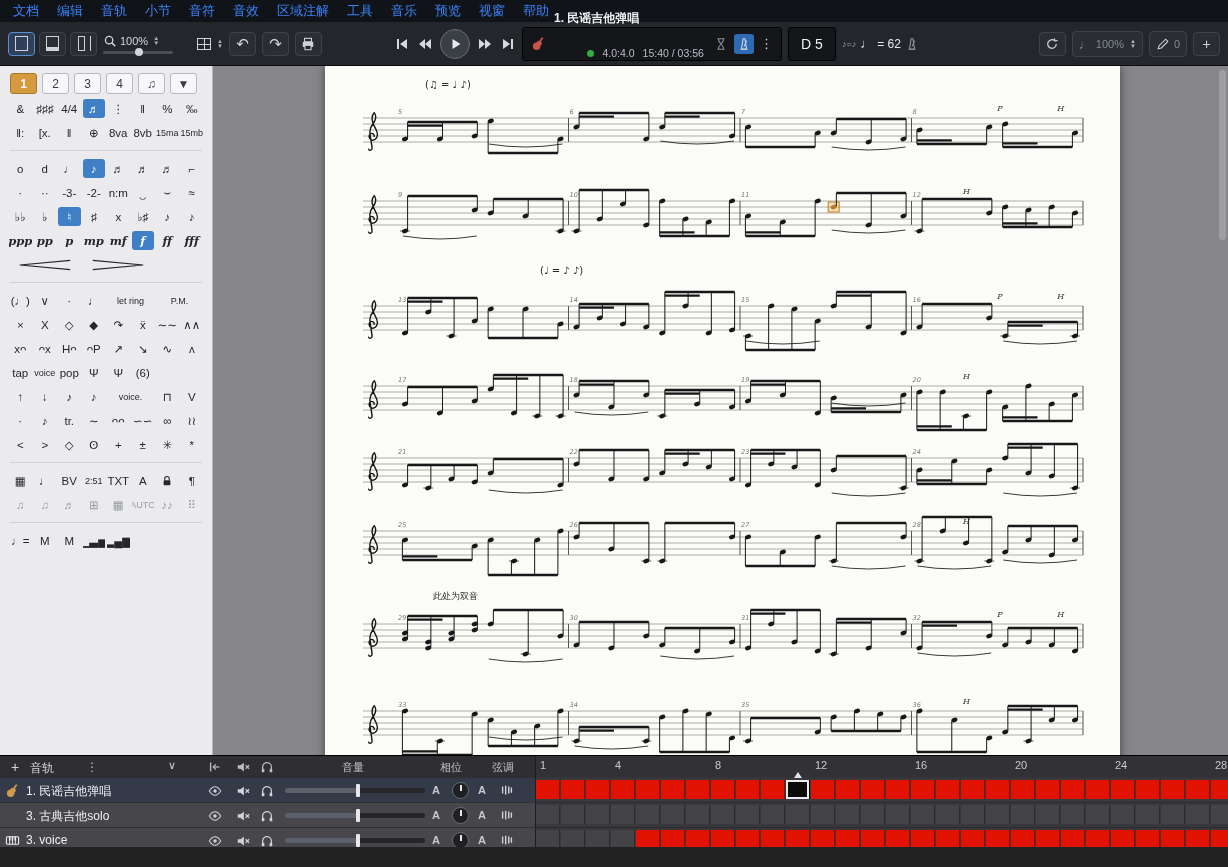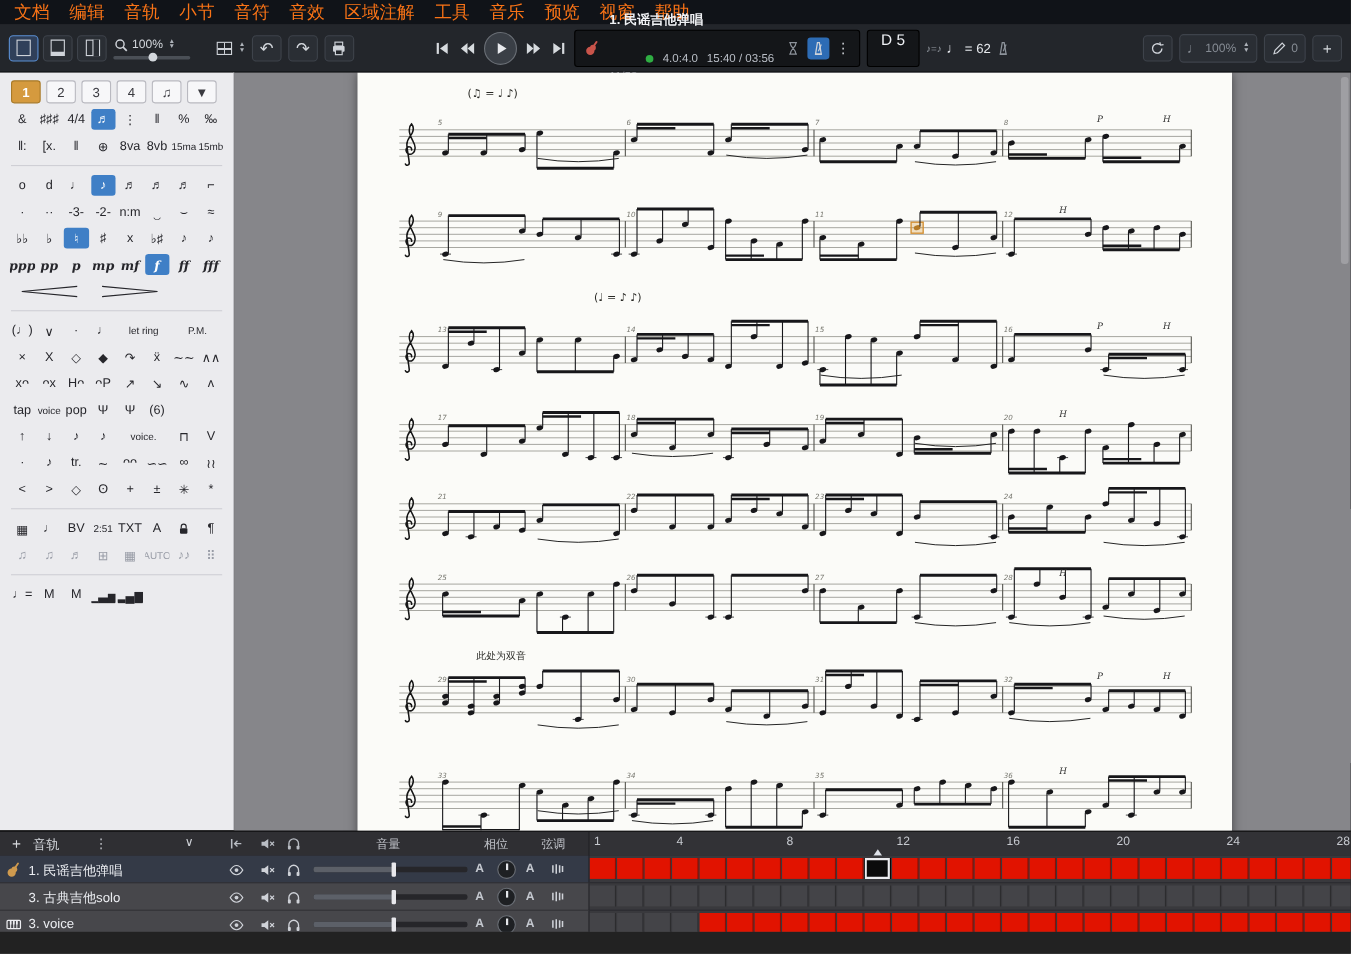--- a/index.html
+++ b/index.html
@@ -1,21 +1,21 @@
 <!DOCTYPE html>
 <html><head>
 <meta charset="utf-8">
 <style>
   * { margin:0; padding:0; box-sizing:border-box; }
   html,body { width:1228px; height:867px; overflow:hidden; background:#222; font-family:"Liberation Sans",sans-serif; }
   .app { width:1228px; height:867px; display:flex; flex-direction:column; }
 
   
   .menubar { height:22px; background:#101318; display:flex; align-items:center; padding:0 4px; }
-  .menu-item { color:#f97316; font-size:16px; padding:2px 9px; white-space:nowrap; }
+  .menu-item { color:#3b82f6; font-size:13px; padding:2px 9px; white-space:nowrap; }
 
   
   .toolbar { height:44px; background:#23262b; border-bottom:1px solid #0b0c0e; display:flex; align-items:center; padding:0 8px; gap:6px; color:#d3d7dc; }
   .grp { display:flex; align-items:center; gap:4px; }
   .tbtn { height:24px; min-width:27px; padding:0 5px; border:1px solid #3e434b; border-radius:4px; background:#2a2e34; display:flex; align-items:center; justify-content:center; color:#d3d7dc; font-size:14px; }
   .tbtn.vsel { border-color:#5b8fd4; background:#30405a; }
   .vic { width:13px; height:15px; border:1.5px solid #cfd3d9; display:block; }
   .vic.v2 { border-bottom-width:4px; }
   .vic.v3 { width:7px; box-shadow:5px 0 0 0 #2a2e34, 6px 0 0 0 #cfd3d9; margin-right:5px; }
   .vic.v4 { width:14px; height:12px; background:
@@ -40,21 +40,21 @@
   .dp { height:34px; background:#141619; border:1px solid #000; border-radius:3px; padding:0 8px; display:flex; align-items:center; gap:8px; }
   .dp-ic { width:15px; height:15px; color:#c9544a; }
   .dp-title { font-size:12px; font-weight:bold; color:#f0f2f5; white-space:nowrap; }
   .dp-sub { display:flex; align-items:center; gap:8px; font-size:10.5px; color:#b9bec6; margin-top:2px; }
   .dp-pos { position:relative; padding-bottom:2px;margin-top:35px; }
   .dp-pos::after { content:""; position:absolute; left:0; bottom:-1px; width:40%; height:2.5px; background:#3f7fc6; }
   .dp-green { width:7px; height:7px; border-radius:50%; background:#2fae43; display:inline-block; }
   .dp-right { display:flex; align-items:center; gap:6px; margin-left:2px; }
   .metro-btn { width:20px; height:20px; border-radius:3px; background:#2d6cb5; display:flex; align-items:center; justify-content:center; color:#fff; }
   .dots { color:#cfd3d9; font-size:13px; } .dots::before { content:"⋮"; }
-  .chord-box { height:34px; min-width:48px; background:#141619; border:1px solid #000; border-radius:3px; color:#eef0f4; font-size:14px; display:flex; align-items:flex-start; justify-content:center; padding:0 10px; white-space:nowrap; }
+  .chord-box { height:34px; min-width:48px; background:#141619; border:1px solid #000; border-radius:3px; color:#eef0f4; font-size:14px; display:flex; align-items:center; justify-content:center; padding:0 10px; white-space:nowrap; }
   .note-eq { font-size:9px; color:#9aa0a8; }
   .tempo-note { font-size:13px; color:#e6e9ed; }
   .tempo-val { font-size:12px; color:#e6e9ed; }
   .spacer { flex:1; }
   .rgrp { display:flex; align-items:center; gap:4px; border:1px solid #3e434b; border-radius:4px; height:26px; padding:0 6px; background:#2a2e34; }
   .gray { color:#858b93; font-size:11px; }
   .qnote::before { content:"♩"; color:#858b93; font-size:13px; }
   .plus-tb::before { content:"+"; font-size:14px; }
 
   

